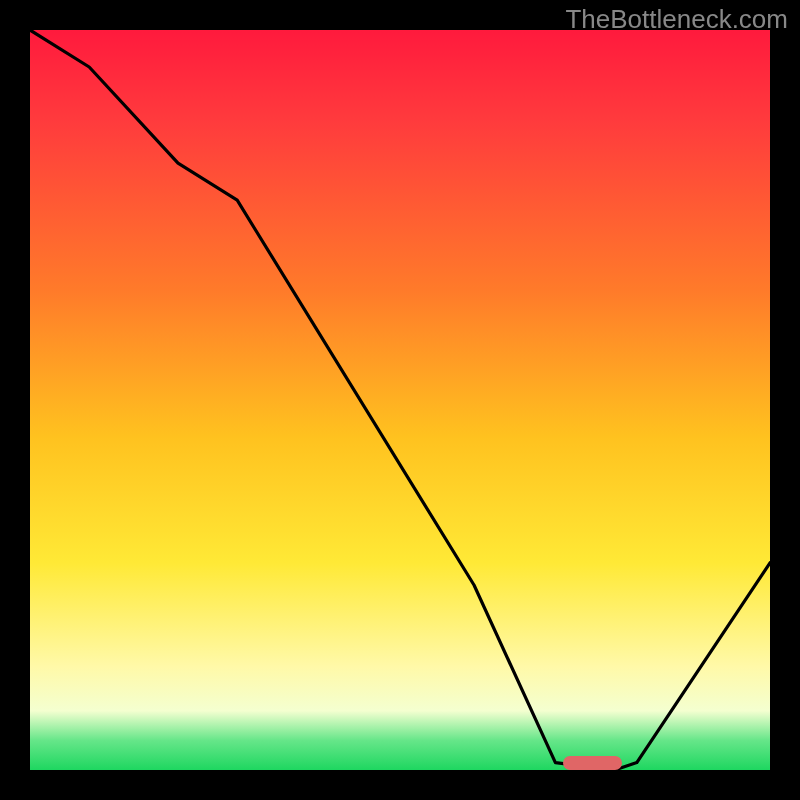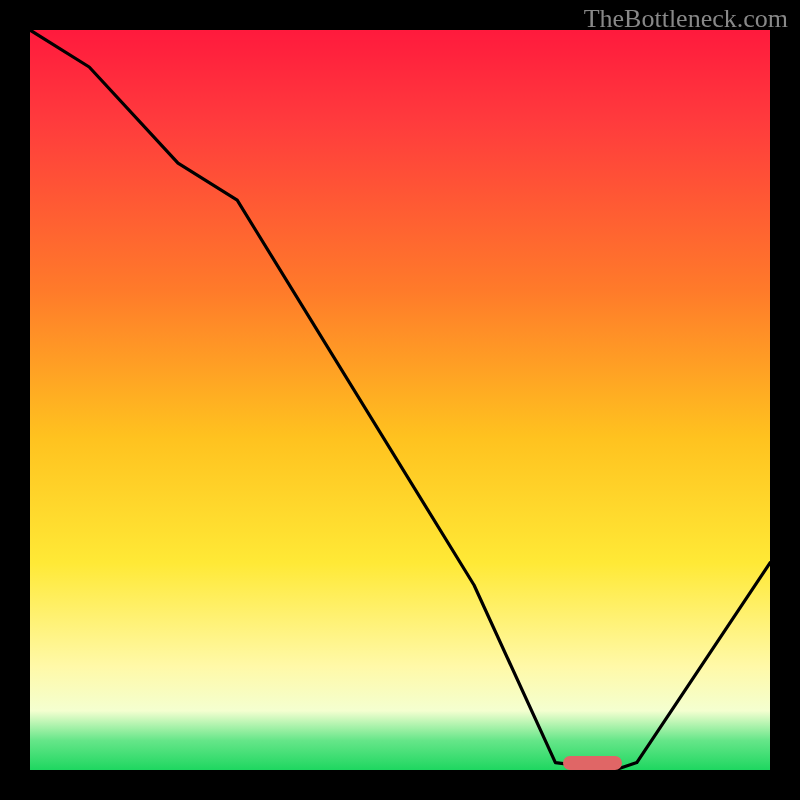--- a/index.html
+++ b/index.html
@@ -9,21 +9,21 @@
     height: 800px;
     background: #000;
     position: relative;
     overflow: hidden;
   }
   .watermark {
     position: absolute;
     top: 4px;
     right: 12px;
     color: #888888;
-    font-family: Liberation Serif, serif;
+    font-family: Liberation Sans, sans-serif;
     font-size: 26px;
     z-index: 10;
   }
   .plot-area {
     position: absolute;
     
     left: 30px;
     top: 30px;
     width: 740px;
     height: 740px;

